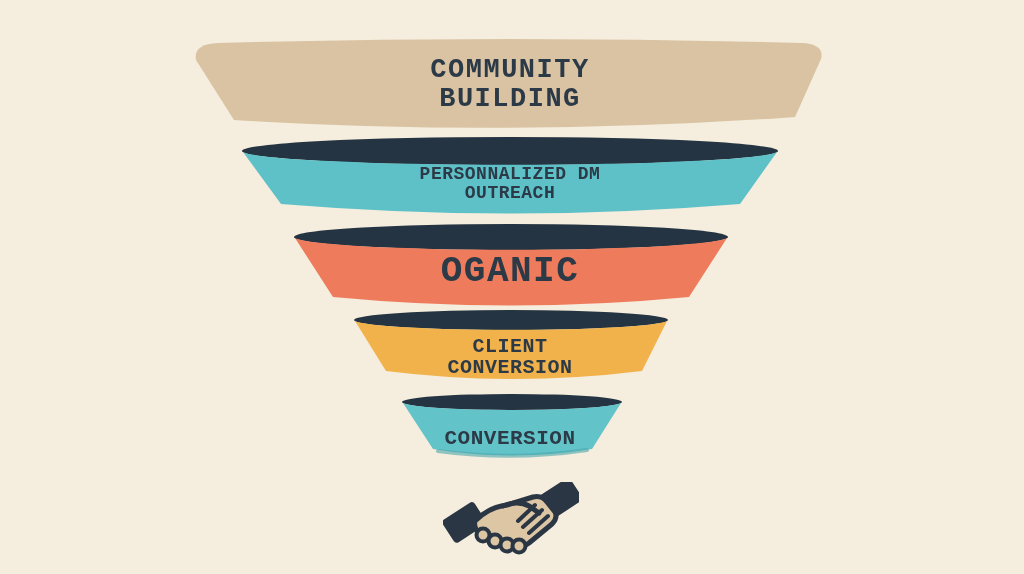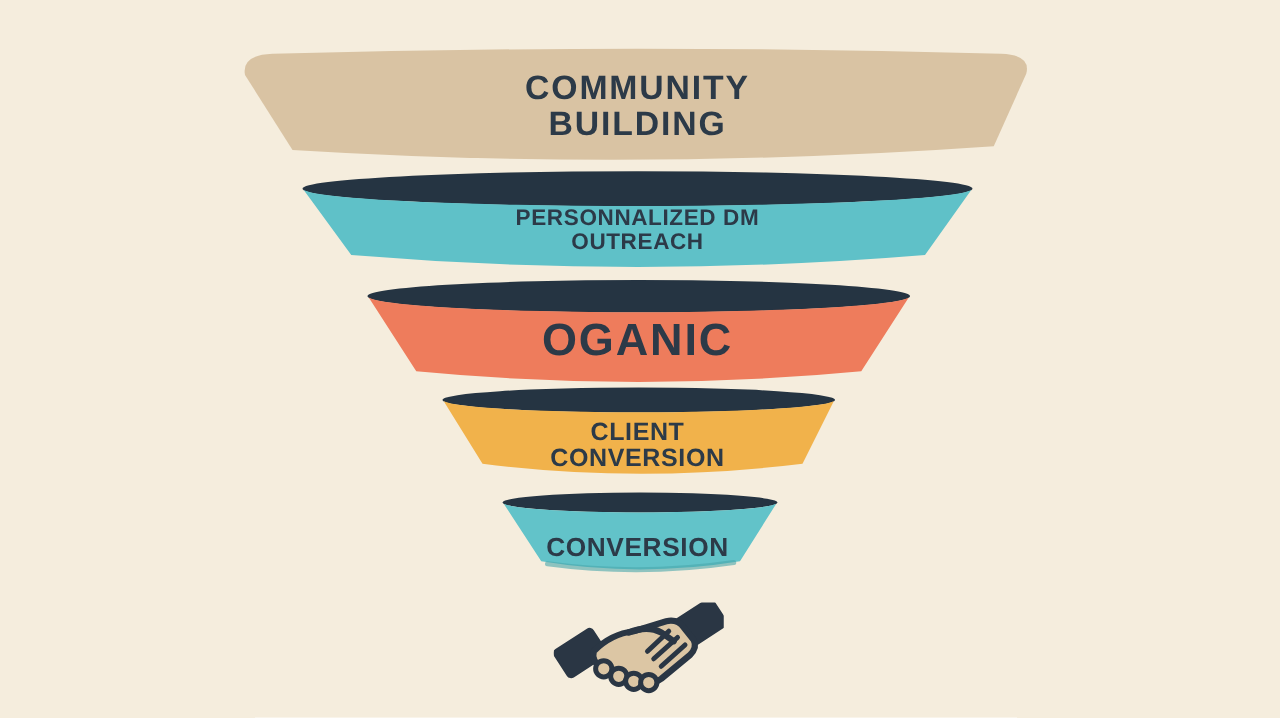--- a/index.html
+++ b/index.html
@@ -1,21 +1,21 @@
 <!DOCTYPE html>
 <html><head>
 <meta charset="utf-8">
 <style>
   html, body { margin: 0; padding: 0; }
   .canvas {
     position: relative;
     width: 1024px;
     height: 574px;
     overflow: hidden;
-    font-family: Liberation Sans, sans-serif;
+    font-family: Liberation Mono, monospace;
   }
   .funnel-svg {
     position: absolute;
     inset: 0;
     display: block;
   }
   .seg-label {
     position: absolute;
     left: -2px;
     width: 1024px;

